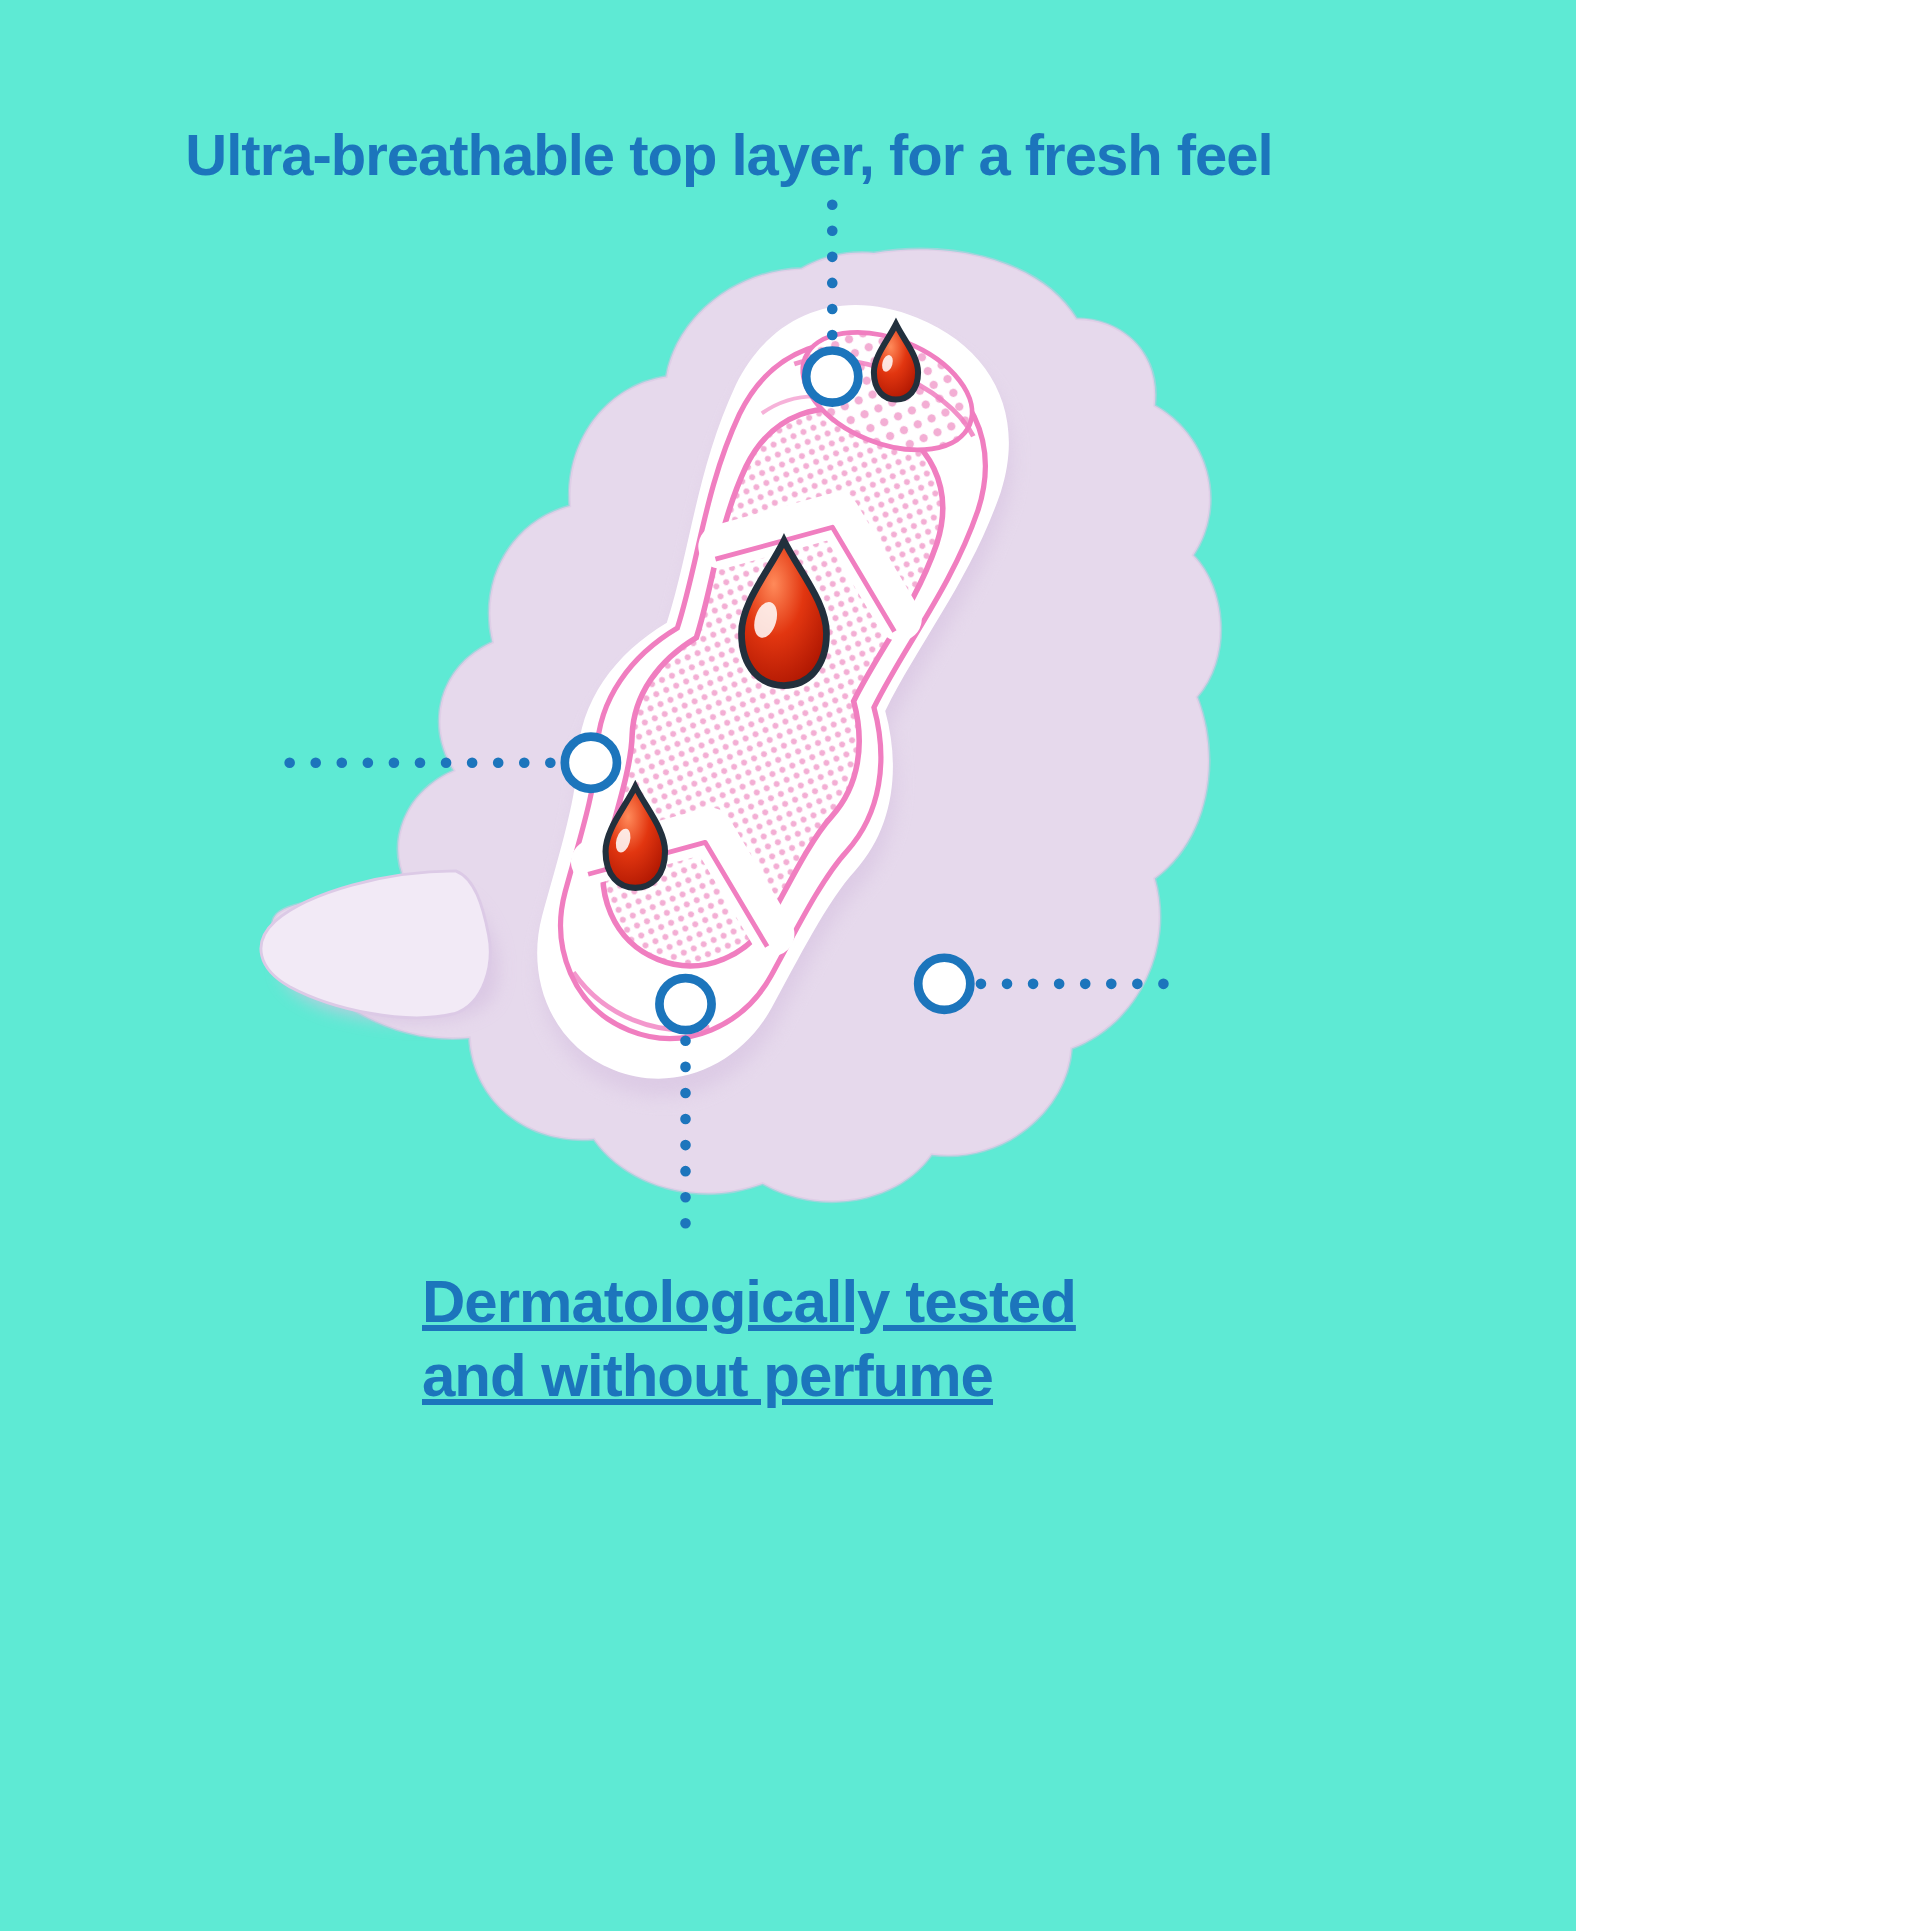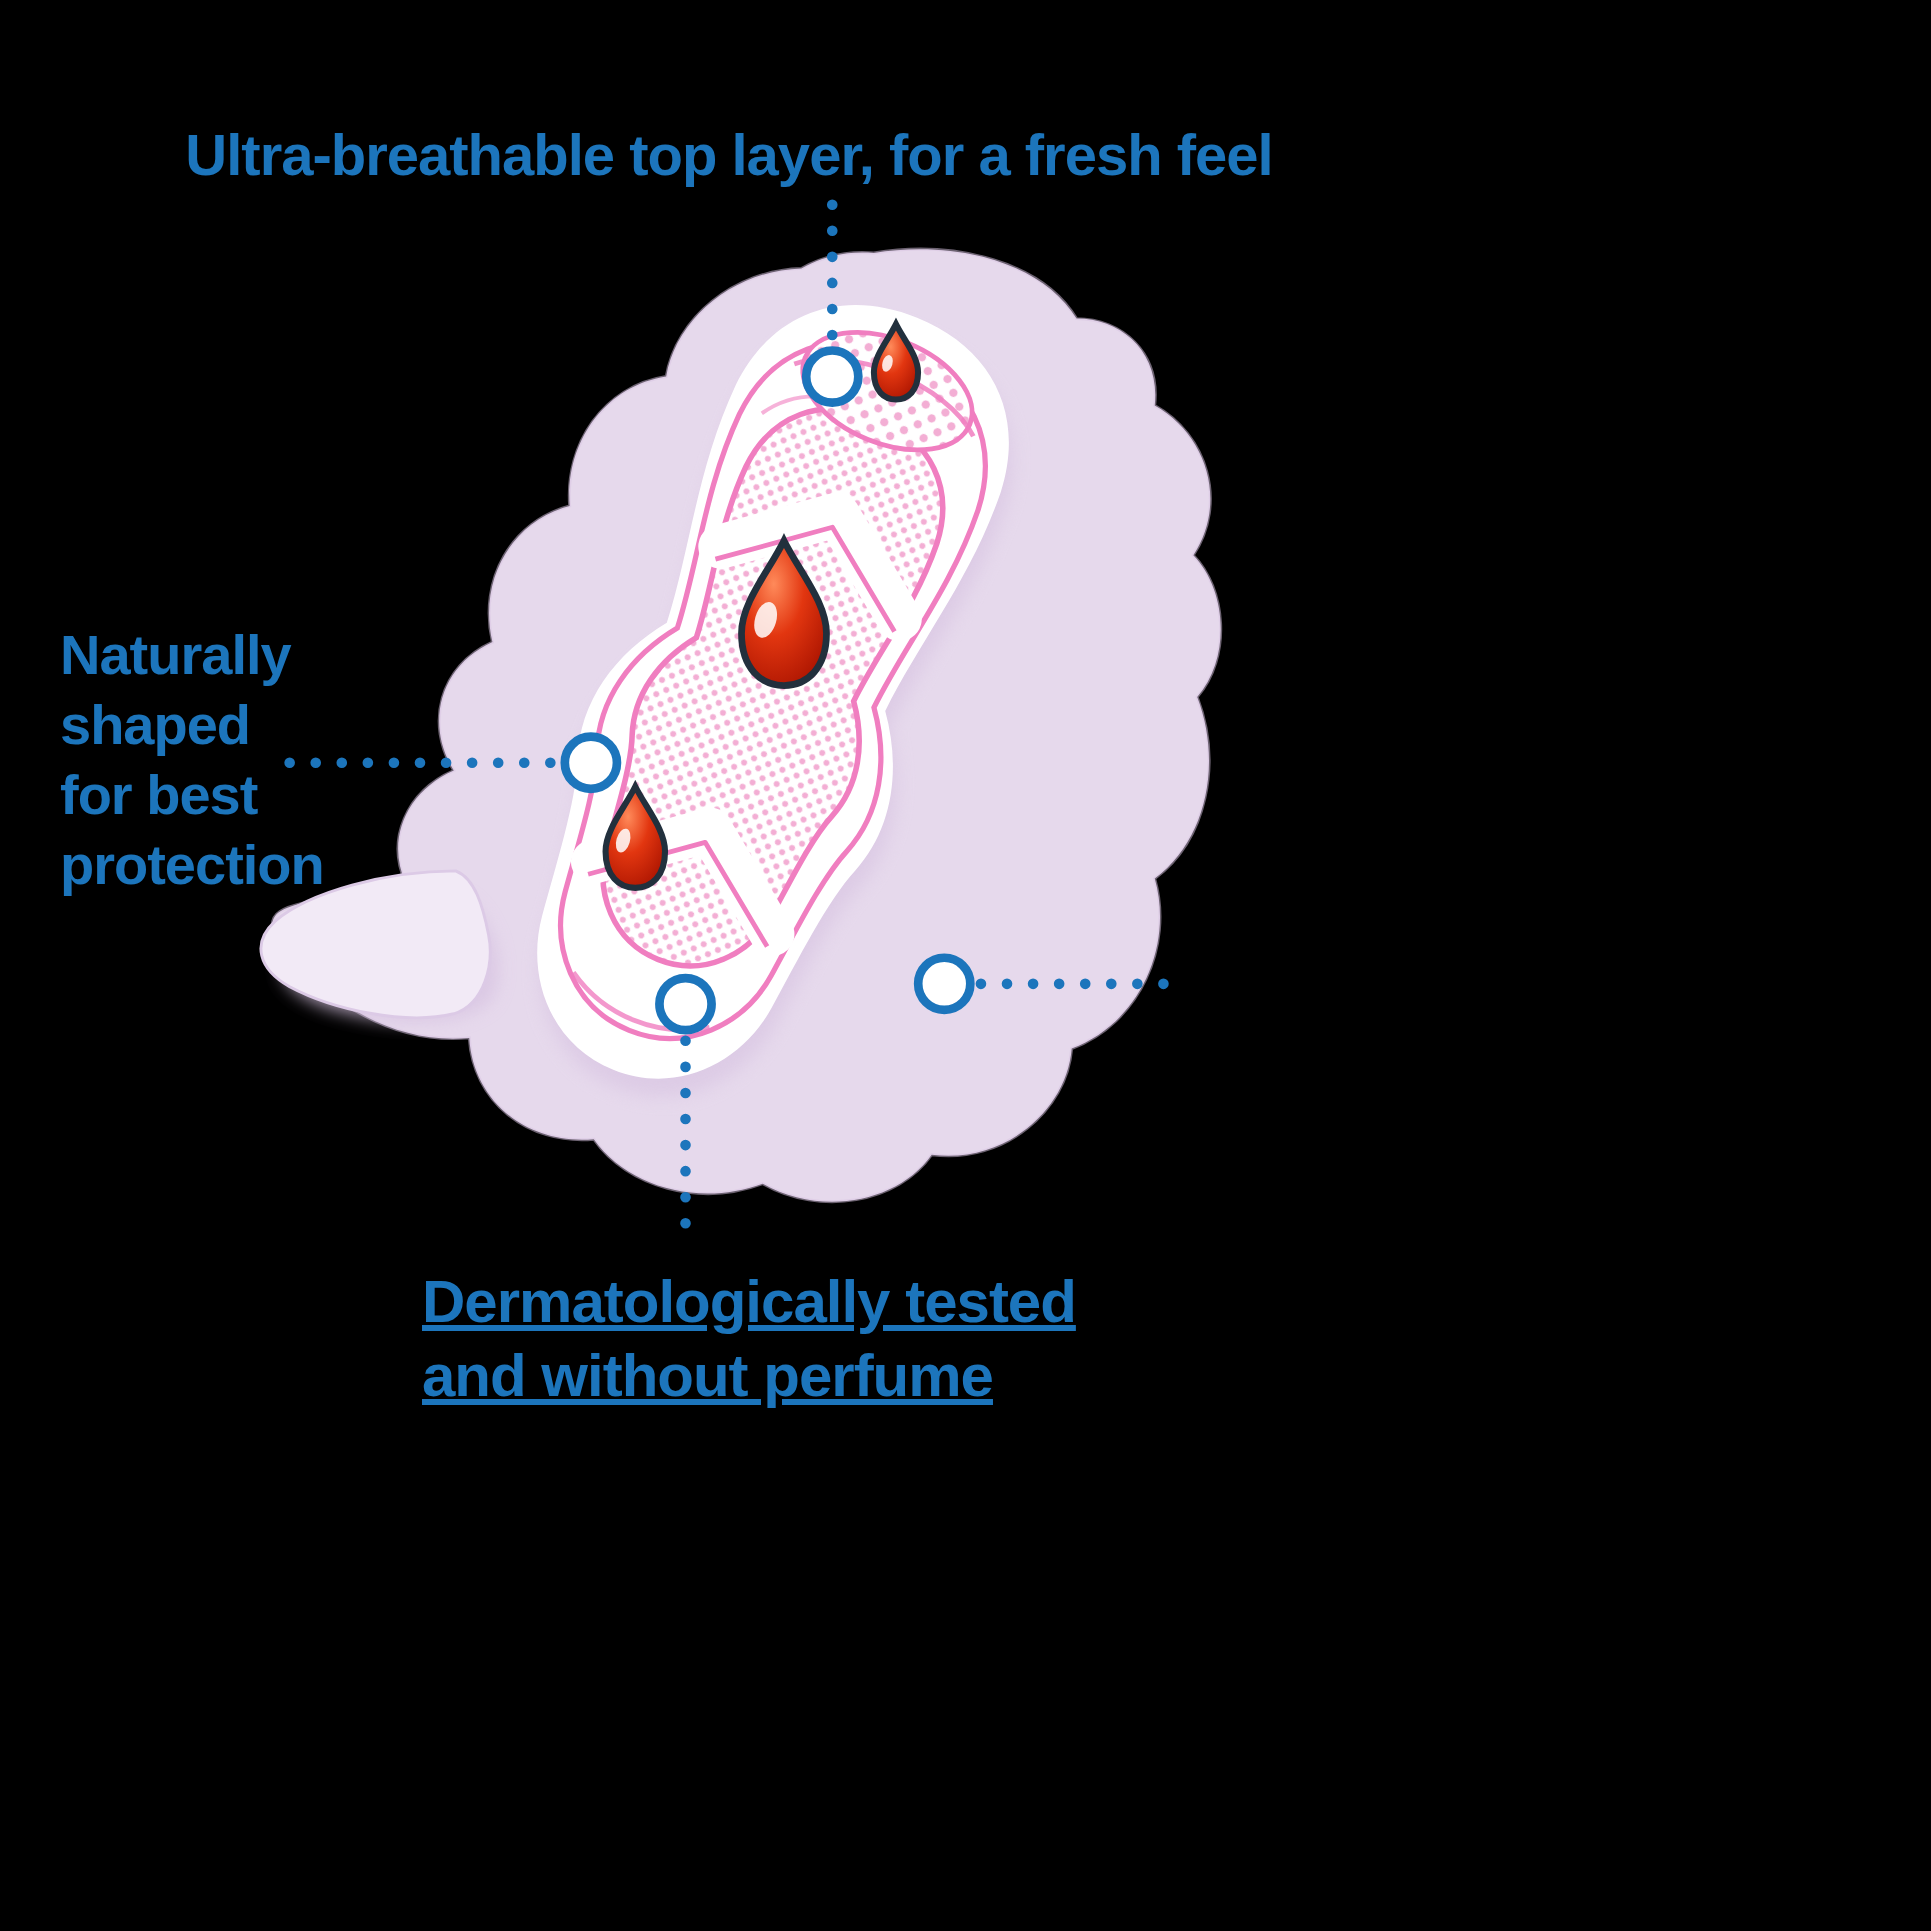--- a/index.html
+++ b/index.html
@@ -2,23 +2,23 @@
 <html style="--label-blue: #1c75bc; --blob-lavender: #e6d9ec; --blob-shade: #d8c4e2; --wing-light: #f2eaf6; --pad-white: #ffffff; --pad-pink: #f07ec0; --dot-pink: #f3aed4; --drop-red: #d32b0e; --drop-outline: #22303d;"><head>
 <meta charset="utf-8">
 <style>
   html, body {
     margin: 0;
     padding: 0;
     background: #ffffff;
   }
   .canvas {
     position: relative;
-    width: 1931px;
+    width: 1576px;
     height: 1931px;
-    background: #000000;
+    background: #5eead4;
     overflow: hidden;
     font-family: "Liberation Sans", sans-serif;
   }
   .illustration {
     position: absolute;
     inset: 0;
   }
   .label {
     position: absolute;
     color: var(--label-blue, #1c75bc);
@@ -170,21 +170,17 @@
     <line class="leader" x1="1016" y1="1019" x2="1206" y2="1019"></line>
     <line class="leader" x1="710" y1="1078" x2="710" y2="1294"></line>
 
     <circle class="marker" cx="862" cy="390" r="27"></circle>
     <circle class="marker" cx="612" cy="790" r="27"></circle>
     <circle class="marker" cx="710" cy="1040" r="27"></circle>
     <circle class="marker" cx="978" cy="1019" r="27"></circle>
   </svg>
 
   <div class="label label-top">Ultra-breathable top layer, for a fresh feel</div>
-  <div class="label label-left">Naturally
-shaped
-for best
-protection</div>
   <div class="label label-bottom">Dermatologically tested
 and without perfume</div>
 
 </div>
 
 
 </body></html>

